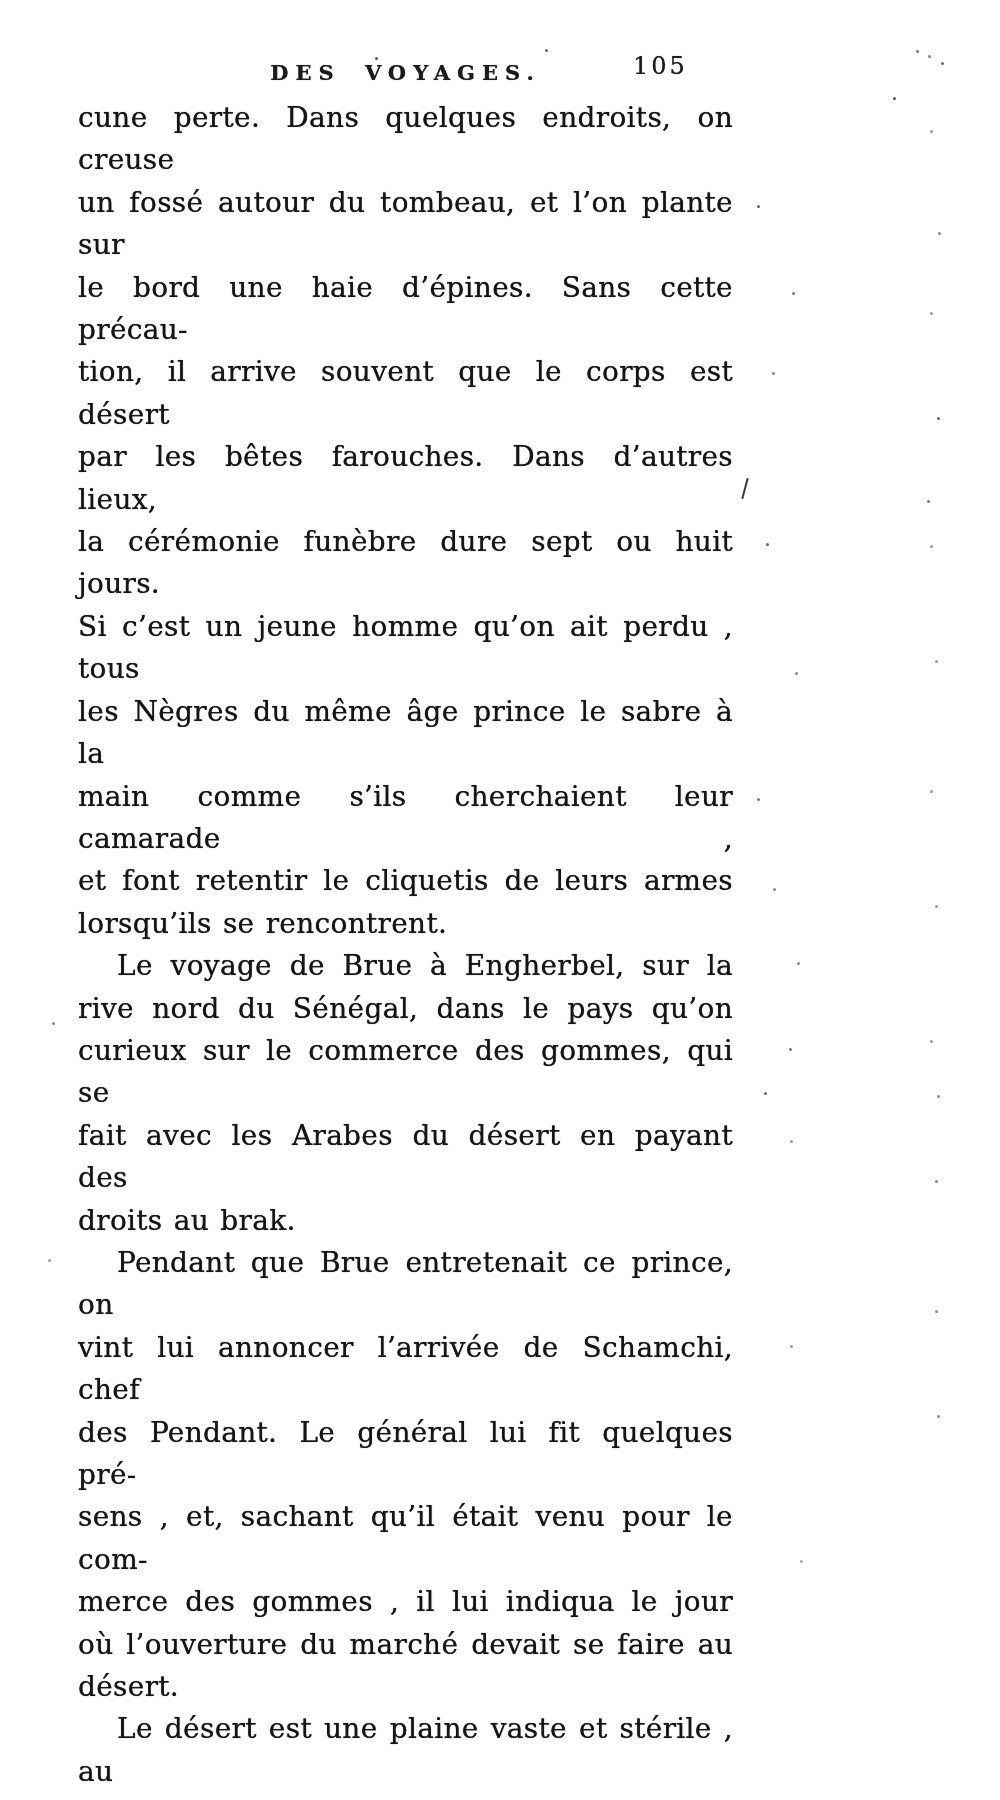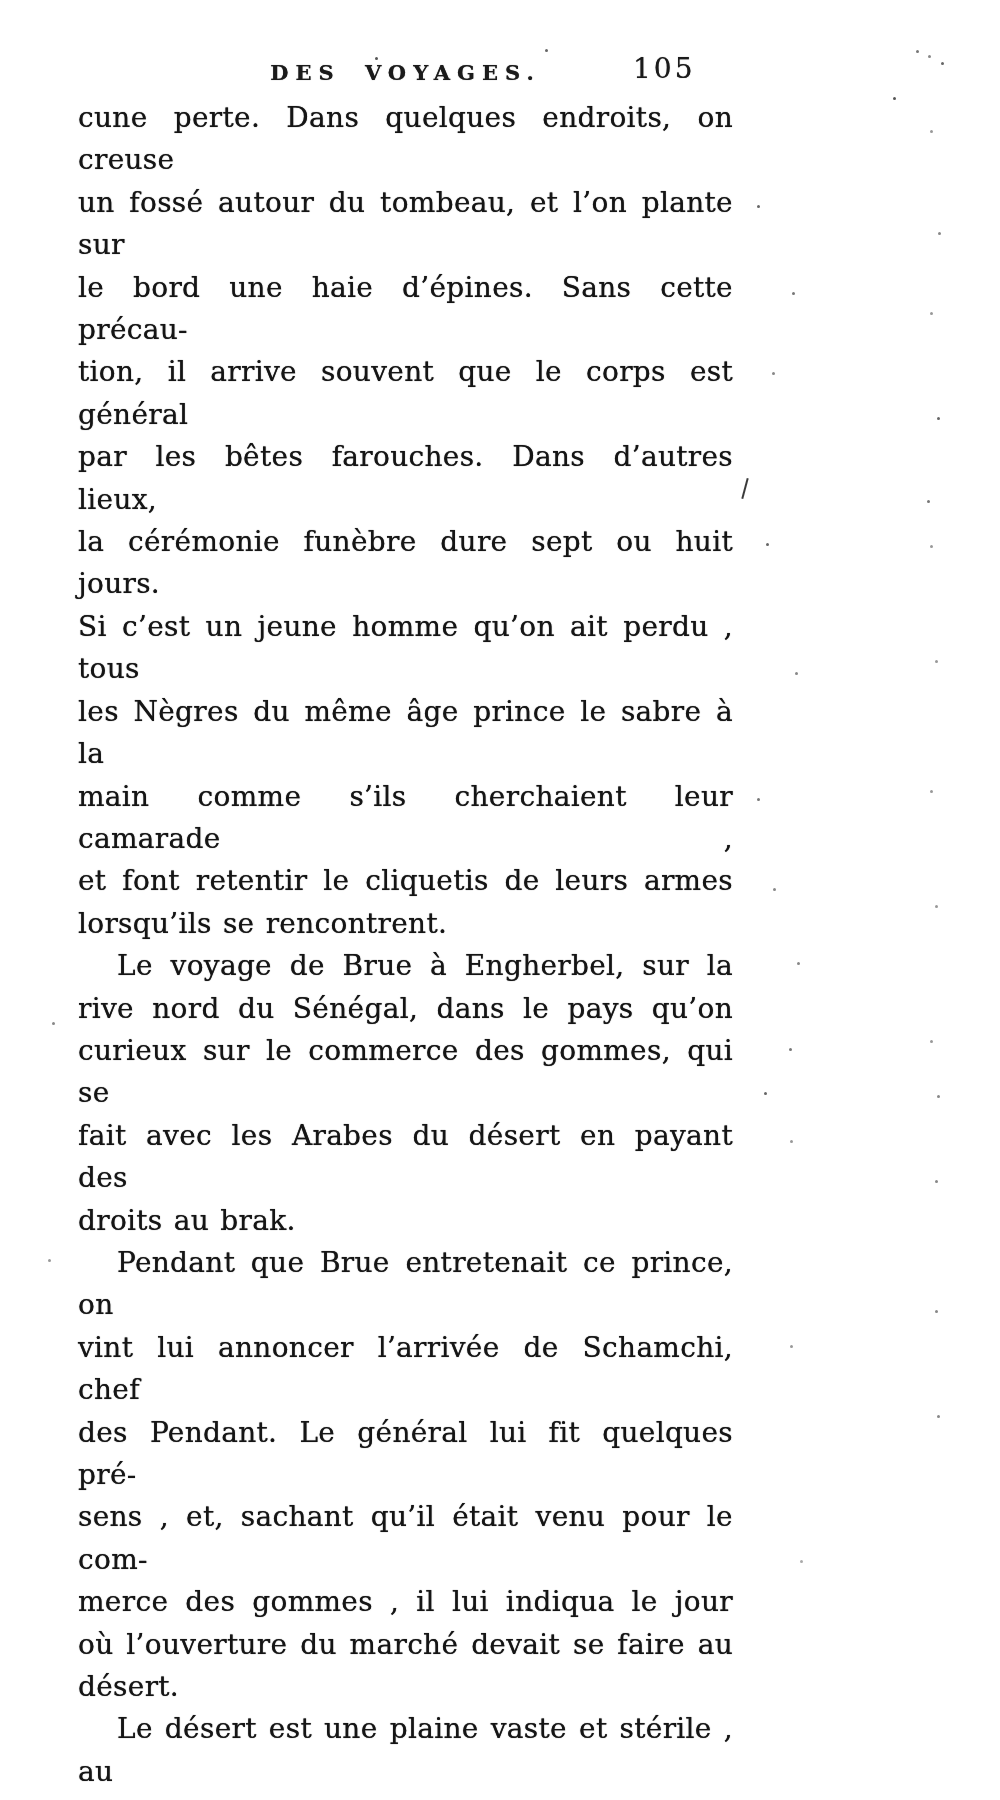--- a/index.html
+++ b/index.html
@@ -34,21 +34,21 @@
     font-weight: 700;
     letter-spacing: 7px;
     word-spacing: 10px;
     color: #1b1b1b;
     text-shadow: 0 0 0.7px rgba(20,20,20,0.8);
   }
   .page-number {
     position: absolute;
     left: 555px;
     top: 0px;
-    font-size: 28px;
+    font-size: 24px;
     letter-spacing: 3px;
     color: #1b1b1b;
     text-shadow: 0 0 0.7px rgba(20,20,20,0.8);
   }
   
   .text-block {
     position: absolute;
     left: 78px;
     top: 97px;
     width: 655px;
@@ -135,21 +135,21 @@
   <div class="header">
     <div class="header-title">DES VOYAGES.</div>
     <div class="page-number">105</div>
   </div>
 
   <div class="text-block">
 
     <div class="text-line">cune perte. Dans quelques endroits, on creuse</div>
     <div class="text-line">un fossé autour du tombeau, et l’on plante sur</div>
     <div class="text-line">le bord une haie d’épines. Sans cette précau-</div>
-    <div class="text-line">tion, il arrive souvent que le corps est général</div>
+    <div class="text-line">tion, il arrive souvent que le corps est désert</div>
     <div class="text-line">par les bêtes farouches. Dans d’autres lieux,</div>
     <div class="text-line">la cérémonie funèbre dure sept ou huit jours.</div>
     <div class="text-line">Si c’est un jeune homme qu’on ait perdu , tous</div>
     <div class="text-line">les Nègres du même âge prince le sabre à la</div>
     <div class="text-line">main comme s’ils cherchaient leur camarade ,</div>
     <div class="text-line">et font retentir le cliquetis de leurs armes</div>
     <div class="text-line last">lorsqu’ils se rencontrent.</div>
 
     <div class="text-line indent">Le voyage de Brue à Engherbel, sur la</div>
     <div class="text-line">rive nord du Sénégal, dans le pays qu’on</div>

